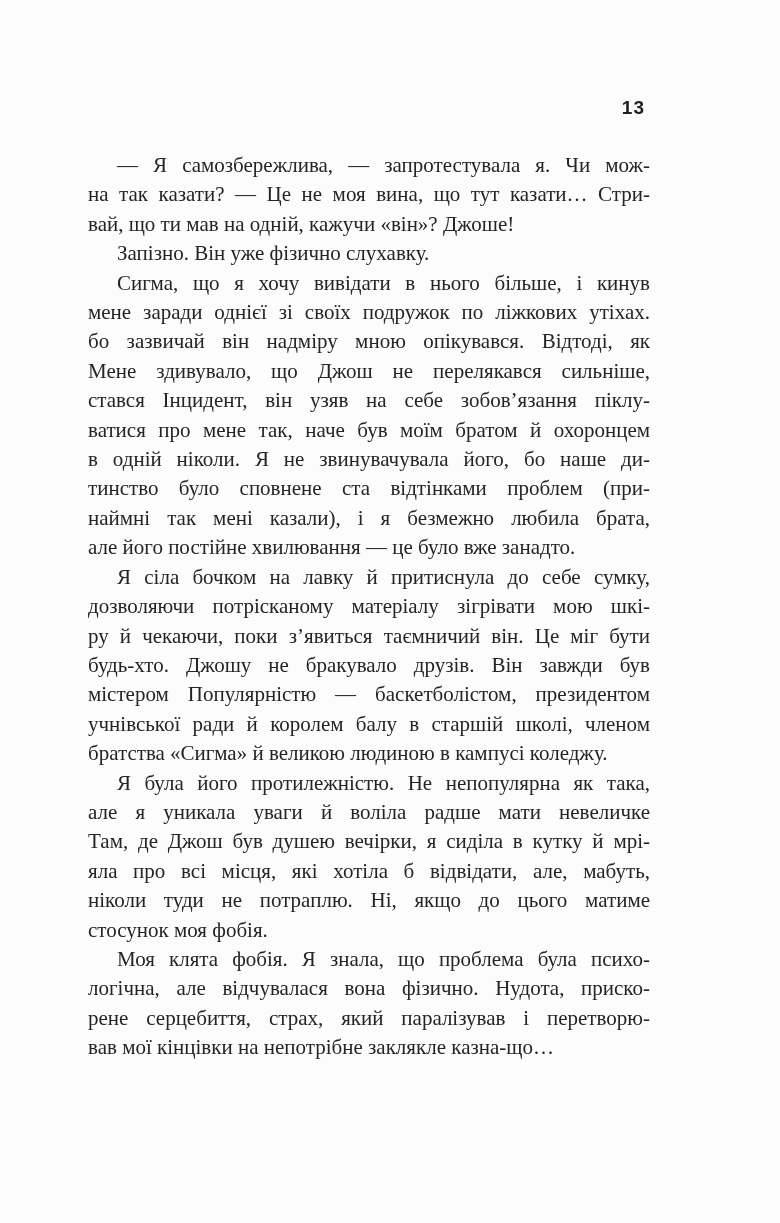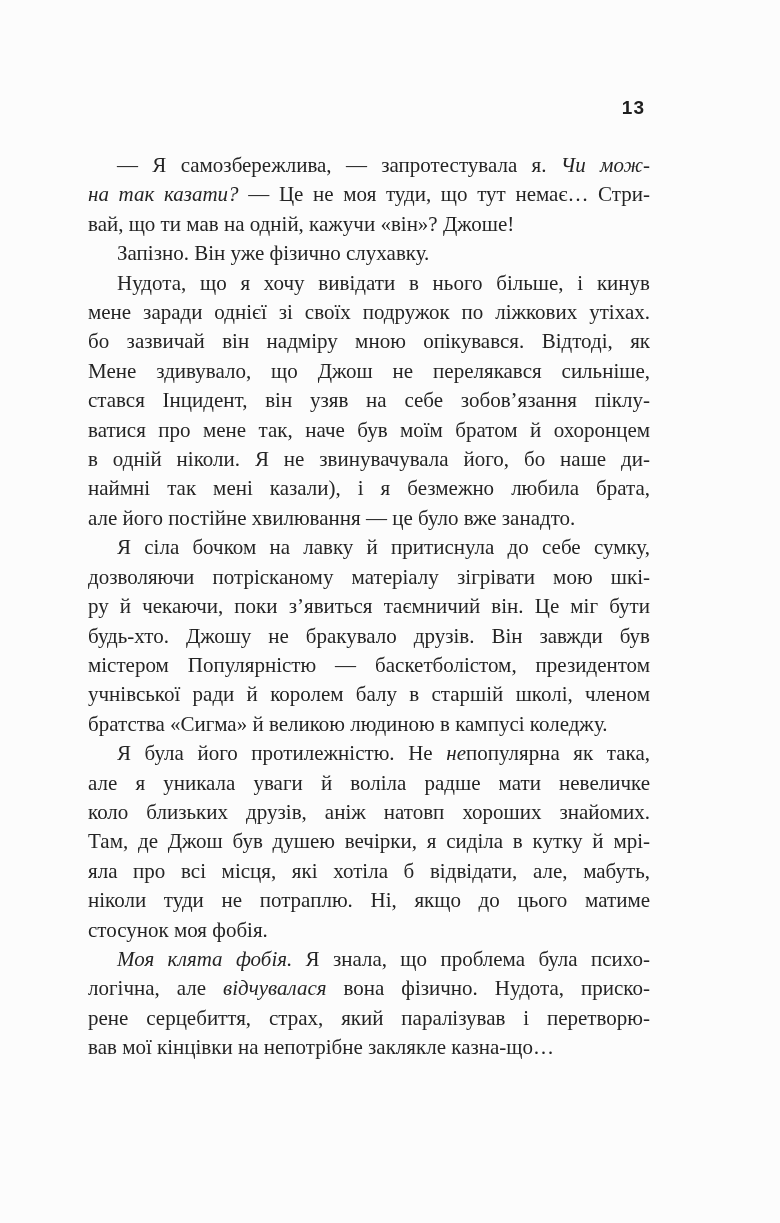--- a/index.html
+++ b/index.html
@@ -47,62 +47,61 @@
     text-align: justify;
     text-align-last: justify;
   }
   .line.last {
     text-align-last: left;
   }
   .line.indent {
     text-indent: 29px;
   }
   .run.it {
-    font-style: italic;
     margin-top: 10px;
   }
 </style>
 </head>
 <body>
 
 <div class="page">
   <div class="page-number">13</div>
   <div class="text-block">
       <div class="paragraph">
         <div class="line indent"><span class="run">— Я самозбережлива, — запротестувала я. </span><span class="run it">Чи мож-</span></div>
-        <div class="line"><span class="run it">на так казати?</span><span class="run"> — Це не моя туди, що тут немає… Стри-</span></div>
+        <div class="line"><span class="run it">на так казати?</span><span class="run"> — Це не моя вина, що тут казати… Стри-</span></div>
         <div class="line last"><span class="run">вай, що ти мав на одній, кажучи «він»? Джоше!</span></div>
       </div>
       <div class="paragraph">
         <div class="line indent last"><span class="run">Запізно. Він уже фізично слухавку.</span></div>
       </div>
       <div class="paragraph">
-        <div class="line indent"><span class="run">Нудота, що я хочу вивідати в нього більше, і кинув</span></div>
+        <div class="line indent"><span class="run">Сигма, що я хочу вивідати в нього більше, і кинув</span></div>
         <div class="line"><span class="run">мене заради однієї зі своїх подружок по ліжкових утіхах.</span></div>
         <div class="line"><span class="run">бо зазвичай він надміру мною опікувався. Відтоді, як</span></div>
         <div class="line"><span class="run">Мене здивувало, що Джош не перелякався сильніше,</span></div>
         <div class="line"><span class="run">стався Інцидент, він узяв на себе зобов’язання піклу-</span></div>
         <div class="line"><span class="run">ватися про мене так, наче був моїм братом й охоронцем</span></div>
         <div class="line"><span class="run">в одній ніколи. Я не звинувачувала його, бо наше ди-</span></div>
+        <div class="line"><span class="run">тинство було сповнене ста відтінками проблем (при-</span></div>
         <div class="line"><span class="run">наймні так мені казали), і я безмежно любила брата,</span></div>
         <div class="line last"><span class="run">але його постійне хвилювання — це було вже занадто.</span></div>
       </div>
       <div class="paragraph">
         <div class="line indent"><span class="run">Я сіла бочком на лавку й притиснула до себе сумку,</span></div>
         <div class="line"><span class="run">дозволяючи потрісканому матеріалу зігрівати мою шкі-</span></div>
         <div class="line"><span class="run">ру й чекаючи, поки з’явиться таємничий він. Це міг бути</span></div>
         <div class="line"><span class="run">будь-хто. Джошу не бракувало друзів. Він завжди був</span></div>
         <div class="line"><span class="run">містером Популярністю — баскетболістом, президентом</span></div>
         <div class="line"><span class="run">учнівської ради й королем балу в старшій школі, членом</span></div>
         <div class="line last"><span class="run">братства «Сигма» й великою людиною в кампусі коледжу.</span></div>
       </div>
       <div class="paragraph">
         <div class="line indent"><span class="run">Я була його протилежністю. Не </span><span class="run it">не</span><span class="run">популярна як така,</span></div>
         <div class="line"><span class="run">але я уникала уваги й воліла радше мати невеличке</span></div>
-        <div class="line"><span class="run">коло близьких друзів, аніж натовп хороших знайомих.</span></div>
         <div class="line"><span class="run">Там, де Джош був душею вечірки, я сиділа в кутку й мрі-</span></div>
         <div class="line"><span class="run">яла про всі місця, які хотіла б відвідати, але, мабуть,</span></div>
         <div class="line"><span class="run">ніколи туди не потраплю. Ні, якщо до цього матиме</span></div>
         <div class="line last"><span class="run">стосунок моя фобія.</span></div>
       </div>
       <div class="paragraph">
         <div class="line indent"><span class="run it">Моя клята фобія.</span><span class="run"> Я знала, що проблема була психо-</span></div>
         <div class="line"><span class="run">логічна, але </span><span class="run it">відчувалася</span><span class="run"> вона фізично. Нудота, приско-</span></div>
         <div class="line"><span class="run">рене серцебиття, страх, який паралізував і перетворю-</span></div>
         <div class="line last"><span class="run">вав мої кінцівки на непотрібне заклякле казна-що…</span></div>

